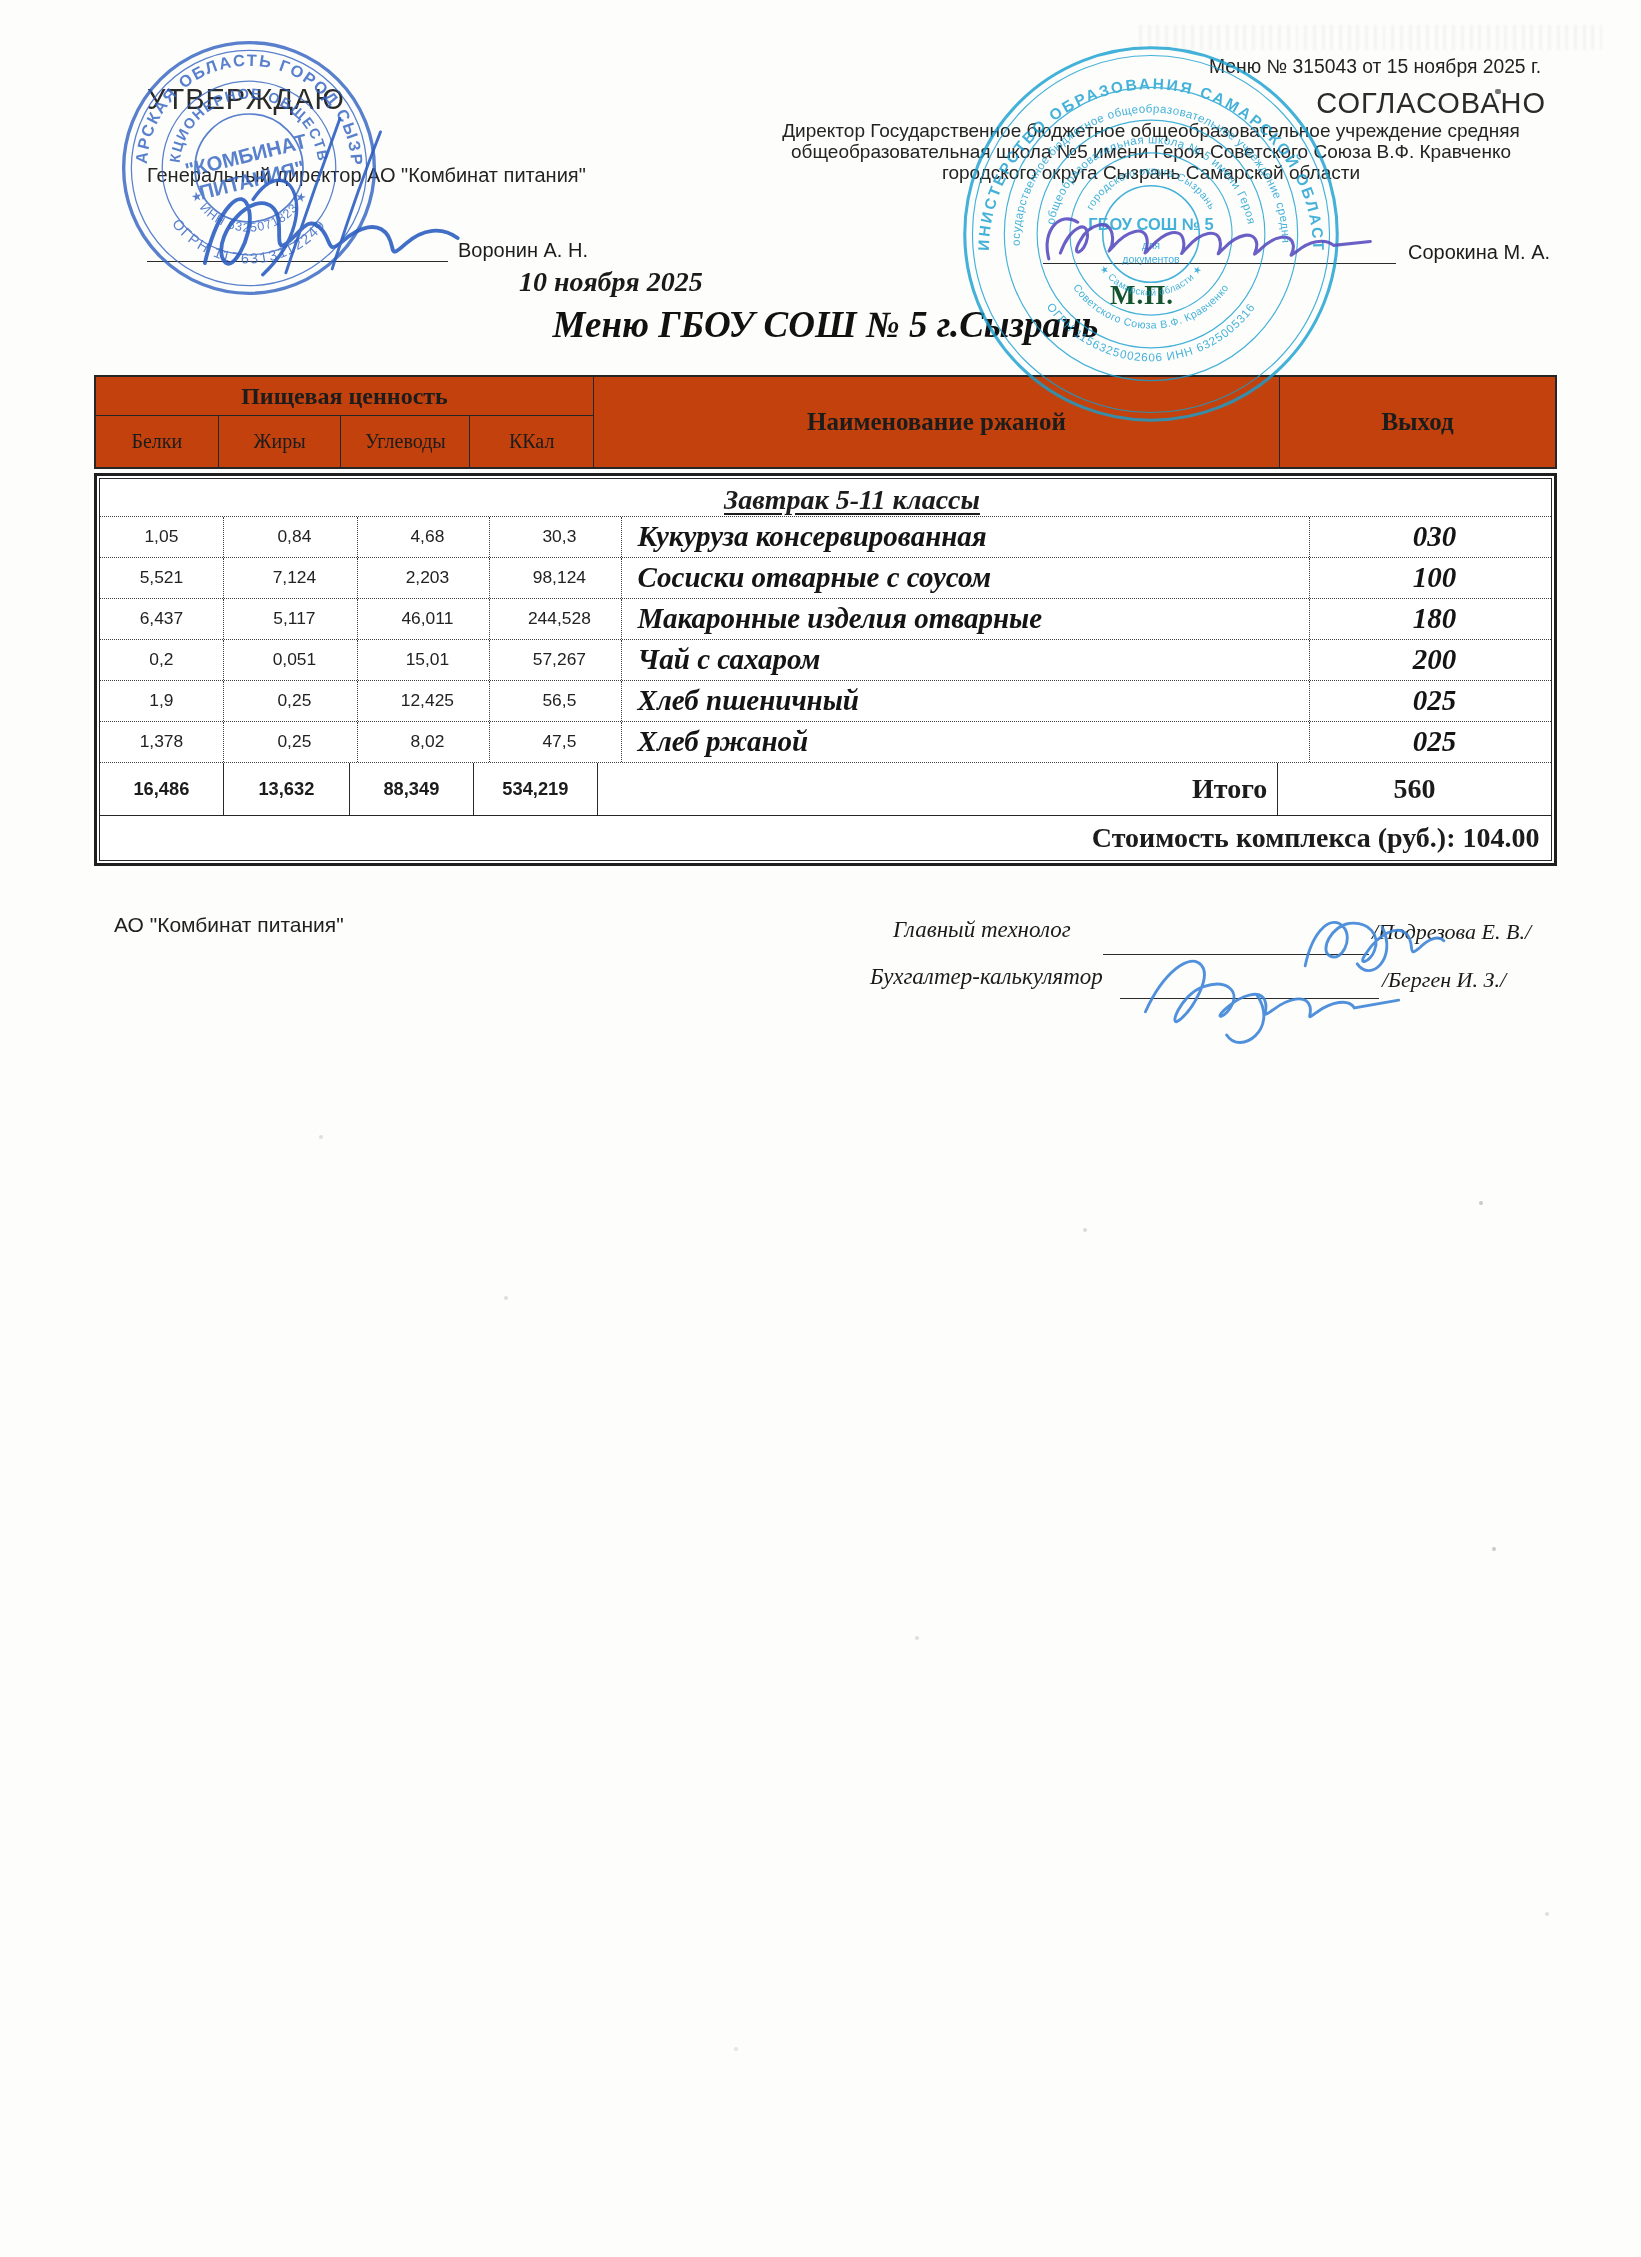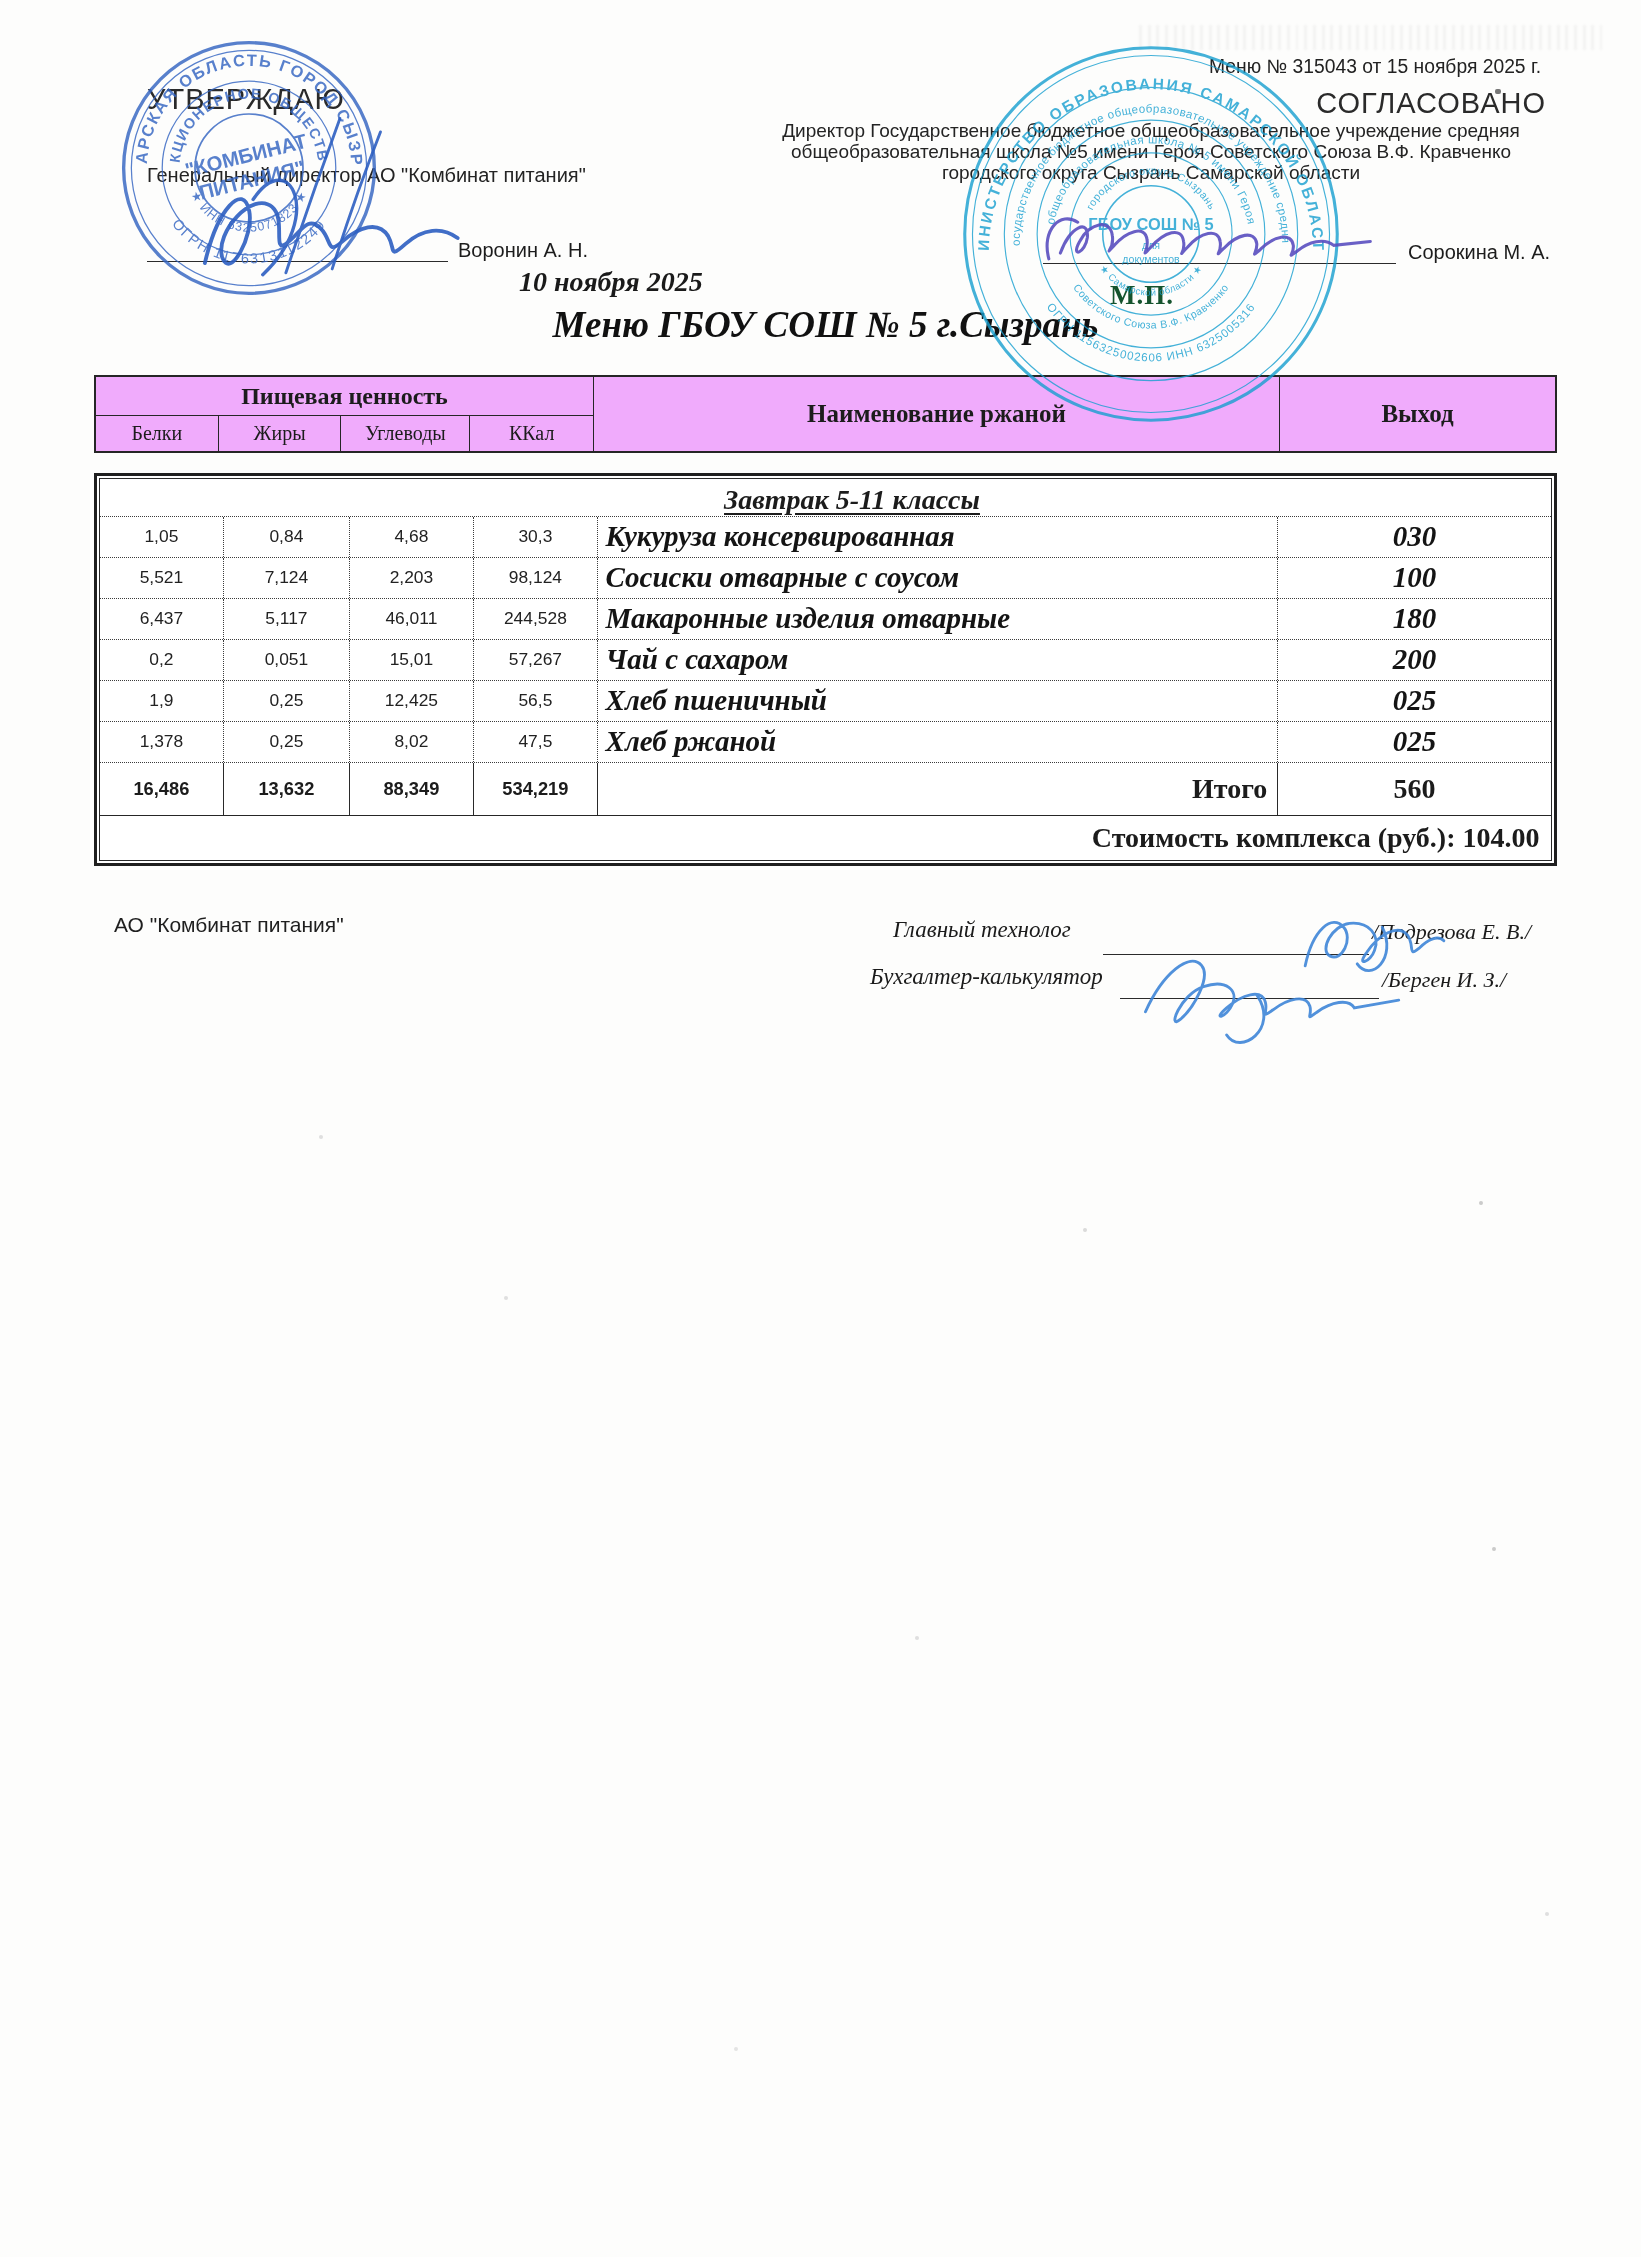--- a/index.html
+++ b/index.html
@@ -17,39 +17,39 @@
   .sigline{border-bottom:1.9px solid #2b2b2b;height:0;}
   .sig-left-line{left:147px;top:261px;width:301px;}
   .sig-left-name{left:458px;top:239px;font-size:20px;}
   .date-line{left:519px;top:266px;font-family:"Liberation Serif",serif;font-weight:bold;font-style:italic;font-size:28px;color:#1a1a1a;}
   .sig-right-line{left:1043px;top:263px;width:353px;}
   .sig-right-name{left:1408px;top:241px;font-size:20px;}
   .seal-mark{left:1110px;top:280px;font-family:"Liberation Serif",serif;font-weight:bold;font-size:27px;letter-spacing:1px;color:#14532d;}
   .doc-title{left:94px;top:303px;width:1463px;text-align:center;font-family:"Liberation Serif",serif;
     font-weight:bold;font-style:italic;font-size:37px;color:#111;}
   
-  .head-table{left:94px;top:375px;width:1463px;height:78px;border:2.9px solid #262626;box-sizing:border-box;
-    display:grid;grid-template-columns:498px 686px 1fr;background:#f0abfc;}
+  .head-table{left:94px;top:375px;width:1463px;height:94px;border:2.9px solid #262626;box-sizing:border-box;
+    display:grid;grid-template-columns:498px 686px 1fr;background:#c2410c;}
   .head-nutr{border-right:1.9px solid #262626;display:flex;flex-direction:column;}
   .head-nutr-title{height:38px;border-bottom:1.9px solid #262626;display:flex;align-items:center;justify-content:center;
     font-family:"Liberation Serif",serif;font-weight:bold;font-size:24px;}
   .head-nutr-cols{flex:1;display:grid;grid-template-columns:1fr 1fr 1.05fr 1fr;}
   .head-nutr-cols>div{display:flex;align-items:center;justify-content:center;border-right:1.4px solid #262626;
     font-family:"Liberation Serif",serif;font-size:20px;}
   .head-nutr-cols>div:last-child{border-right:none;}
   .head-dish{border-right:1.9px solid #262626;display:flex;align-items:center;justify-content:center;
     font-family:"Liberation Serif",serif;font-weight:bold;font-size:25px;}
   .head-out{display:flex;align-items:center;justify-content:center;font-family:"Liberation Serif",serif;font-weight:bold;font-size:25px;}
   
   .menu-table{left:94px;top:473px;width:1463px;border:3.9px solid #1f1f1f;box-sizing:border-box;background:#fff;}
   .menu-inner{border:1px solid #2a2a2a;margin:1.9px;}
   .section-row{height:37px;display:flex;align-items:flex-end;justify-content:center;}
   .section-title{font-family:"Liberation Serif",serif;font-weight:bold;font-style:italic;font-size:28px;
     text-decoration:underline;text-underline-offset:3.9px;margin-left:53px;}
-  .trow{display:grid;grid-template-columns:124px 126px 124px 124px 680px 1fr;height:40px;border-top:1.9px dotted #3c3c3c;}
+  .trow{display:grid;grid-template-columns:124px 126px 124px 124px 680px 1fr;height:40px;border-top:1.9px dotted #3c3c3c;gap:8px;}
   .trow .cell{display:flex;align-items:center;box-sizing:border-box;}
   .trow .num{justify-content:center;font-size:17.4px;border-right:1.9px dotted #3c3c3c;color:#222;}
   .trow .dish{font-family:"Liberation Serif",serif;font-weight:bold;font-style:italic;font-size:29px;
     padding-left:7.7px;border-right:1.9px dotted #3c3c3c;white-space:nowrap;color:#141414;}
   .trow .out{justify-content:center;font-family:"Liberation Serif",serif;font-weight:bold;font-style:italic;font-size:29px;color:#141414;}
   .total-row{display:grid;grid-template-columns:124px 126px 124px 124px 680px 1fr;height:52px;
     border-top:1.9px dotted #3c3c3c;border-bottom:1.9px solid #262626;}
   .total-row>div{display:flex;align-items:center;box-sizing:border-box;}
   .total-row .num{justify-content:center;font-size:18.3px;font-weight:bold;border-right:1.4px solid #2a2a2a;}
   .total-row .lbl{justify-content:flex-end;padding-right:9.7px;border-right:1.4px solid #2a2a2a;

